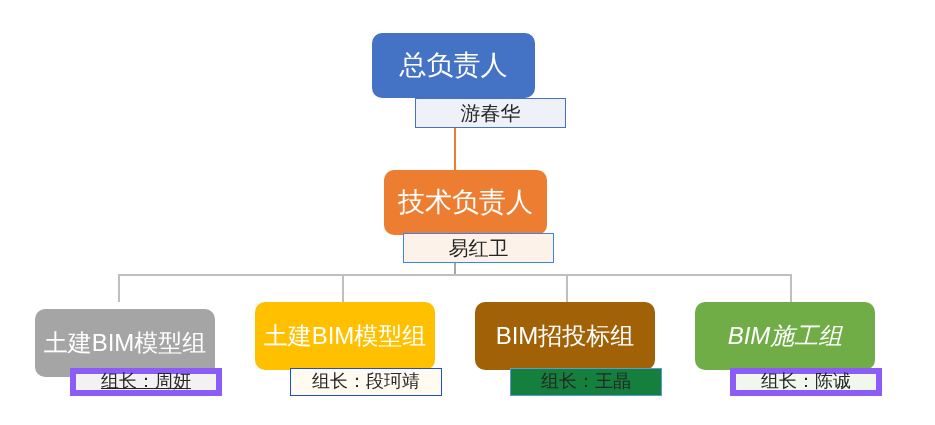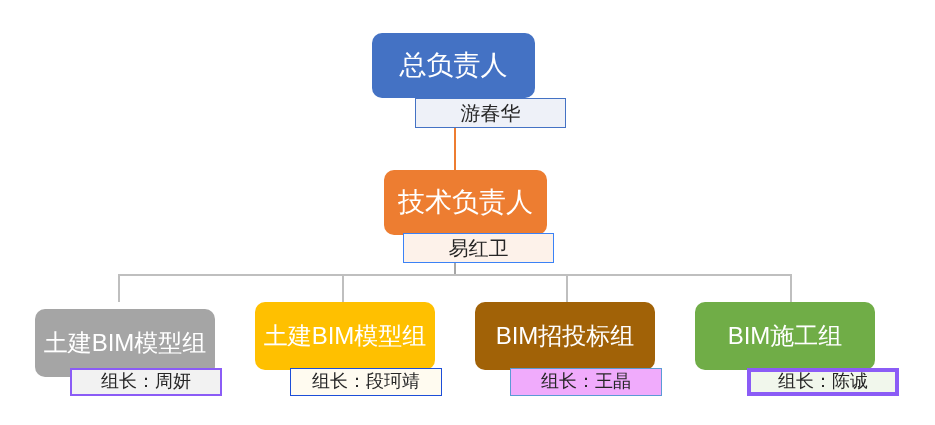--- a/index.html
+++ b/index.html
@@ -121,30 +121,30 @@
     font-size: 24px;
   }
   .leaf .node-name {
     top: 368px;
     width: 152px;
     height: 28px;
     font-size: 18px;
   }
 
   #n-civil .node-head  { left: 35px;  background: #A5A5A5; margin-top: 7px; }
-  #n-civil .node-name  { left: 70px;  background: #F2F2F2; border: 2px solid #8b5cf6; }
+  #n-civil .node-name  { left: 70px;  background: #F2F2F2; border: 6px solid #8b5cf6; text-decoration: underline; }
 
   #n-mep .node-head    { left: 255px; background: #FFC000; }
   #n-mep .node-name    { left: 290px; background: #FFFBF0; border: 1px solid #1d4ed8; }
 
   #n-bid .node-head    { left: 475px; background: #a16207; }
-  #n-bid .node-name    { left: 510px; background: #f0abfc; border: 1px solid #5B9BD5; }
+  #n-bid .node-name    { left: 510px; background: #15803d; border: 1px solid #5B9BD5; }
 
-  #n-constr .node-head { left: 695px; background: #70AD47; }
-  #n-constr .node-name { left: 730px; background: #F1F7EC; border: 4px solid #8b5cf6; margin-left: 17px; }
+  #n-constr .node-head { left: 695px; background: #70AD47; font-style: italic; }
+  #n-constr .node-name { left: 730px; background: #F1F7EC; border: 6px solid #8b5cf6; }
 </style>
 </head>
 <body>
 
 <div id="org-chart">
 
   <div class="conn conn-v-orange"></div>
   <div class="conn conn-v-gray-top"></div>
   <div class="conn conn-h-gray"></div>
   <div class="conn conn-drop d1"></div>

